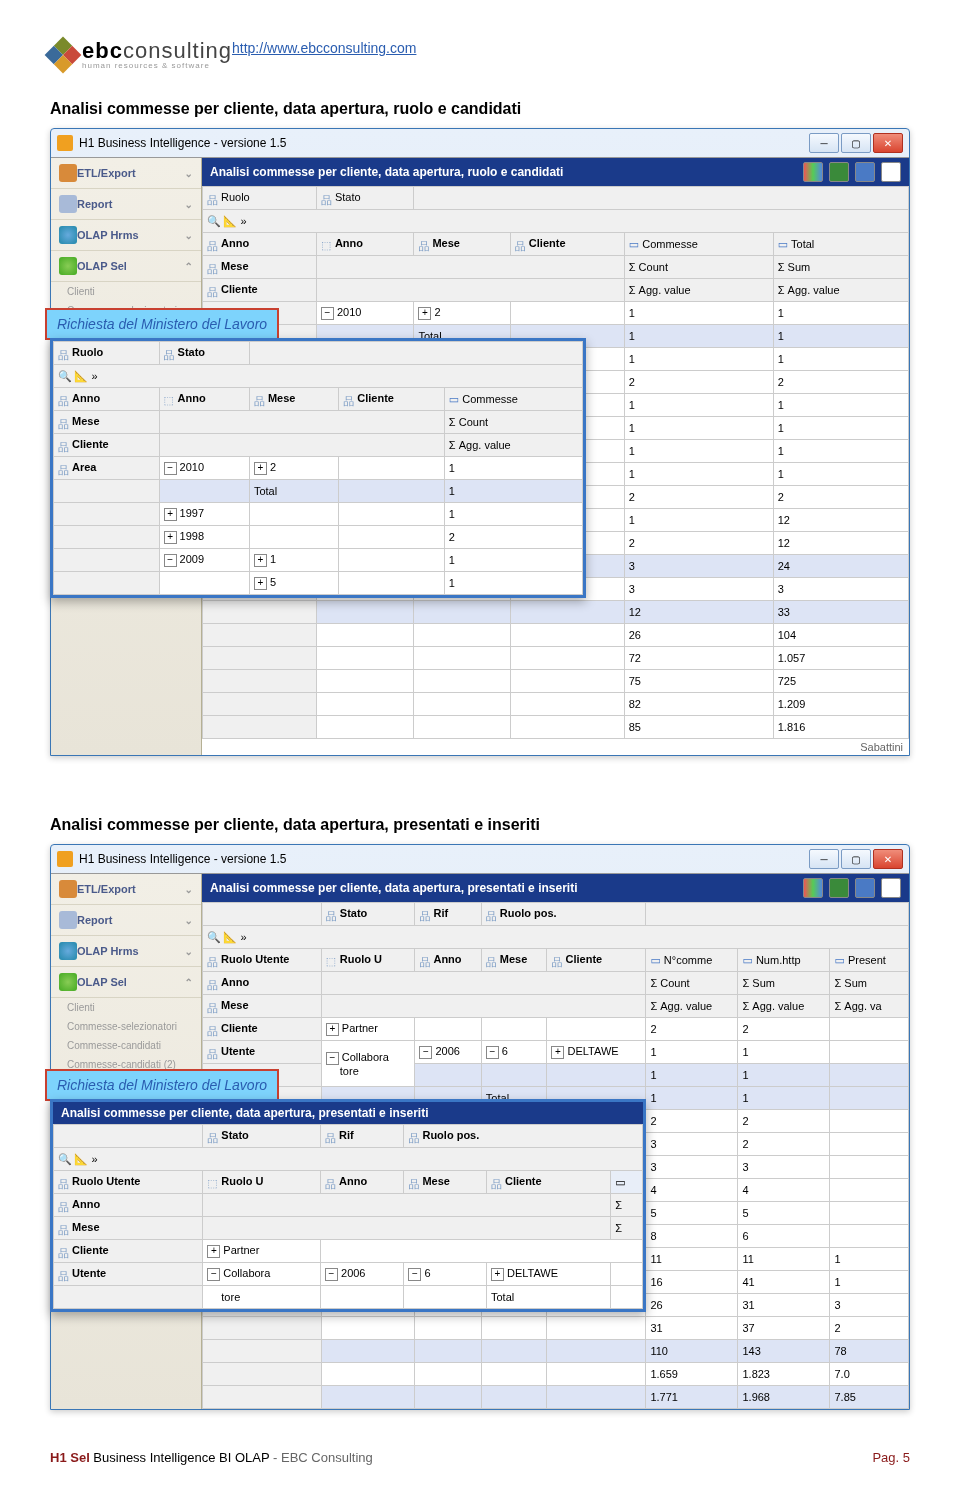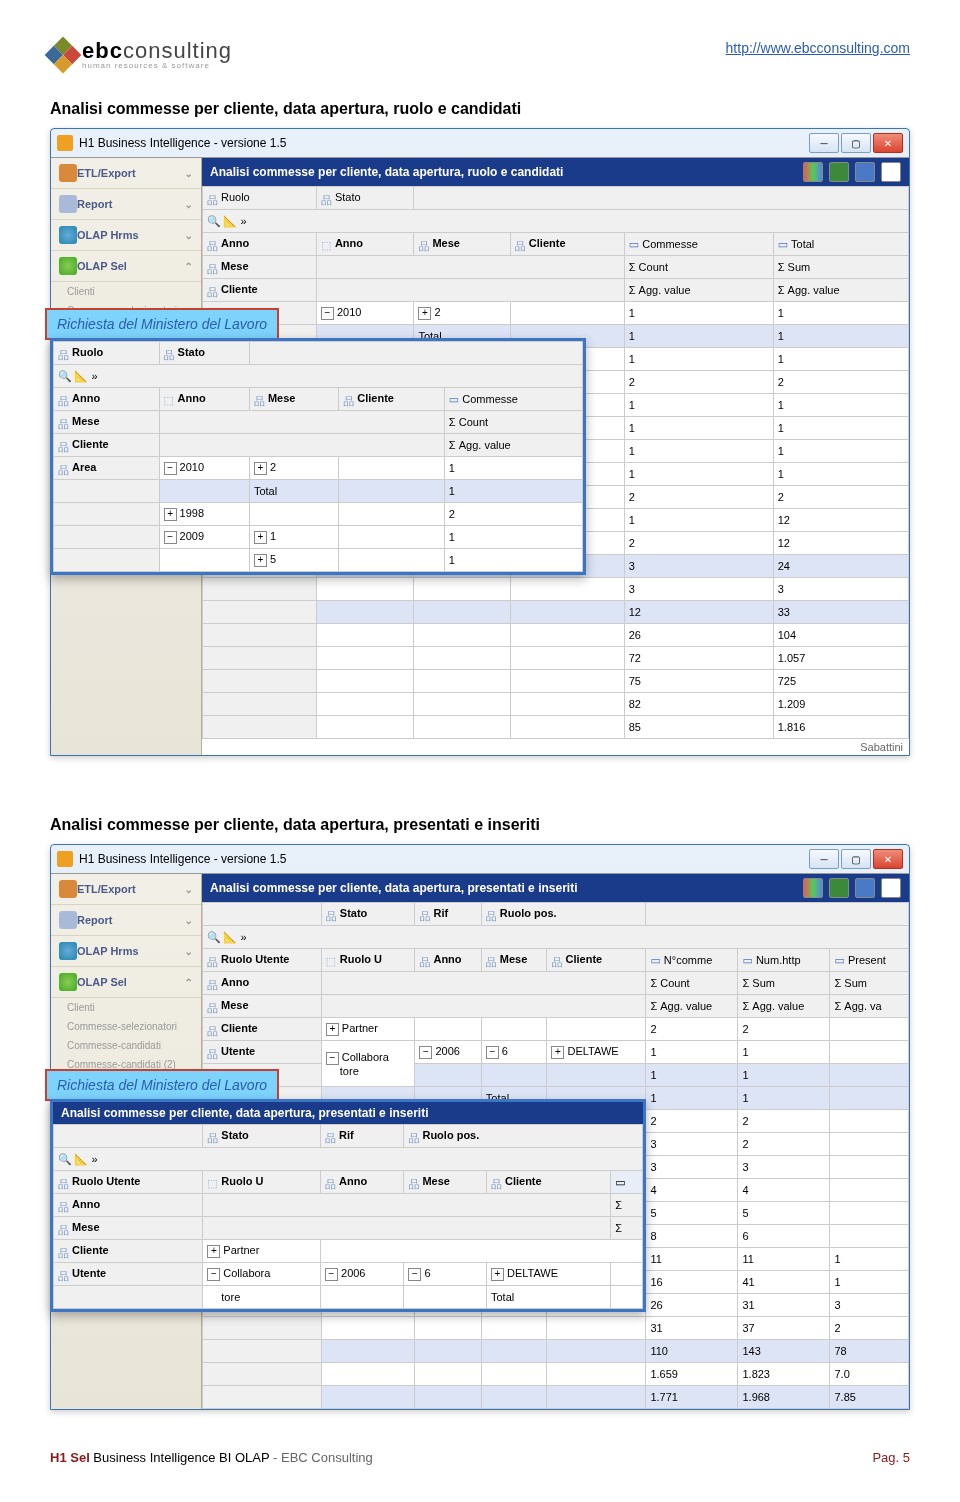--- a/index.html
+++ b/index.html
@@ -1,17 +1,17 @@
 <!DOCTYPE html>
 <html><head>
 <meta charset="utf-8">
 <style>
 body{margin:0;background:#fff;font-family:Verdana,Arial,sans-serif;font-size:12px;color:#000;width:960px}
 .page{padding:40px 50px 30px 50px;position:relative}
-.hdr{display:flex;justify-content:space-between;align-items:flex-start;margin-bottom:30px}
+.hdr{display:flex;align-items:flex-start;margin-bottom:30px}
 .logo{display:flex;align-items:center;gap:6px}
 .logo-sq{display:inline-flex;transform:rotate(45deg);width:26px;height:26px;flex-wrap:wrap}
 .logo-sq span{width:13px;height:13px}
 .logo-txt{display:flex;flex-direction:column;line-height:1}
 .logo-main{font-size:22px;letter-spacing:1px;color:#444}
 .logo-main b{color:#000}
 .logo-sub{font-size:8px;color:#999;letter-spacing:1px}
 .url{color:#2a5db0;text-decoration:underline;font-size:14px}
 .sec-title{font-weight:bold;font-size:16px;margin:20px 0 10px 0}
 .win{border:1px solid #3a76b5;border-radius:4px 4px 0 0;background:linear-gradient(#e8f0fa,#d8e6f6);box-shadow:0 2px 6px rgba(0,0,0,.2);margin-bottom:5px;position:relative}
@@ -339,20 +339,27 @@
               <th><span class="dim-ico">品</span><b>Area</b></th>
               <td><span class="plus">−</span><span>2010</span></td>
               <td><span class="plus">+</span><span>2</span></td>
               <td></td>
               <td class="num">1</td>
             </tr>
     <tr class="highlight">
               <th></th>
               <td></td>
               <td>Total</td>
+              <td></td>
+              <td class="num">1</td>
+            </tr>
+    <tr>
+              <th></th>
+              <td><span class="plus">+</span><span>1997</span></td>
+              <td></td>
               <td></td>
               <td class="num">1</td>
             </tr>
     <tr>
               <th></th>
               <td><span class="plus">+</span><span>1998</span></td>
               <td></td>
               <td></td>
               <td class="num">2</td>
             </tr>

